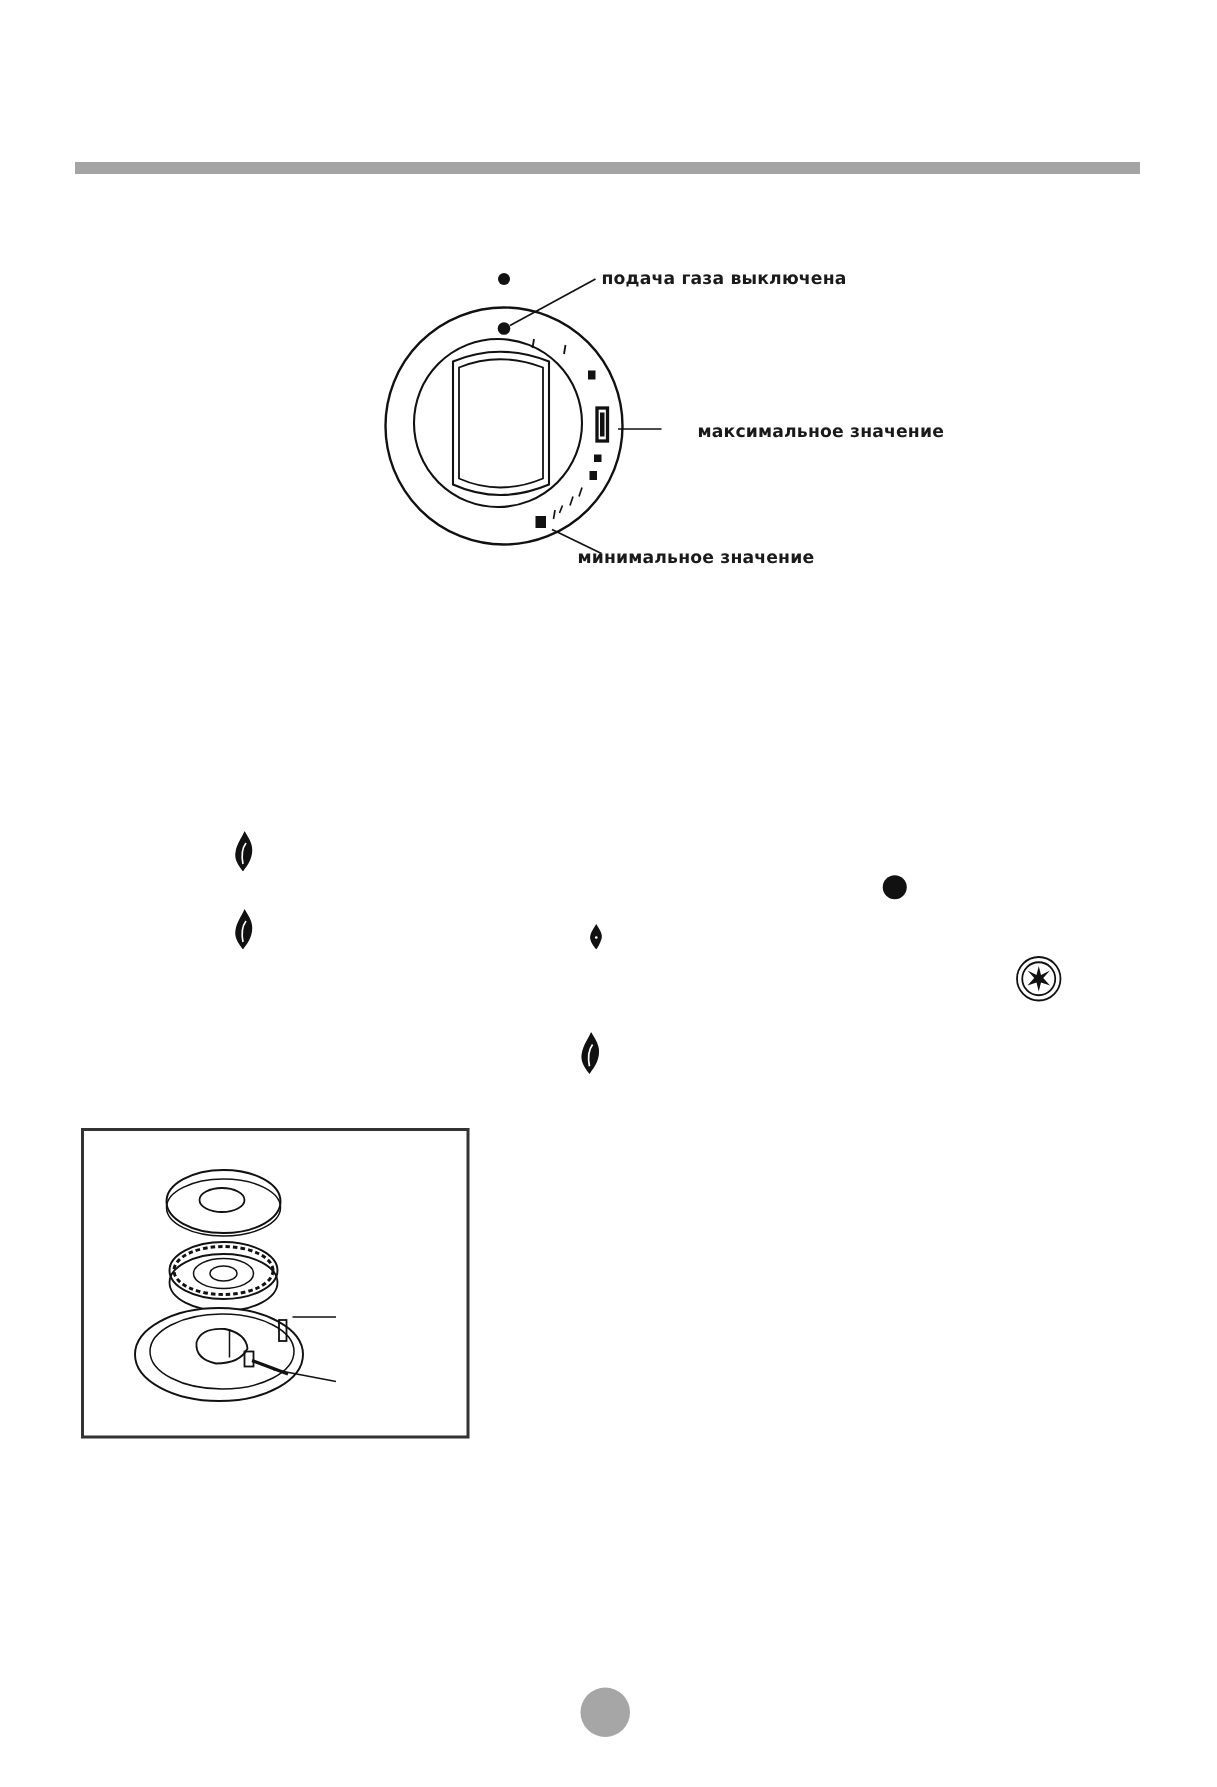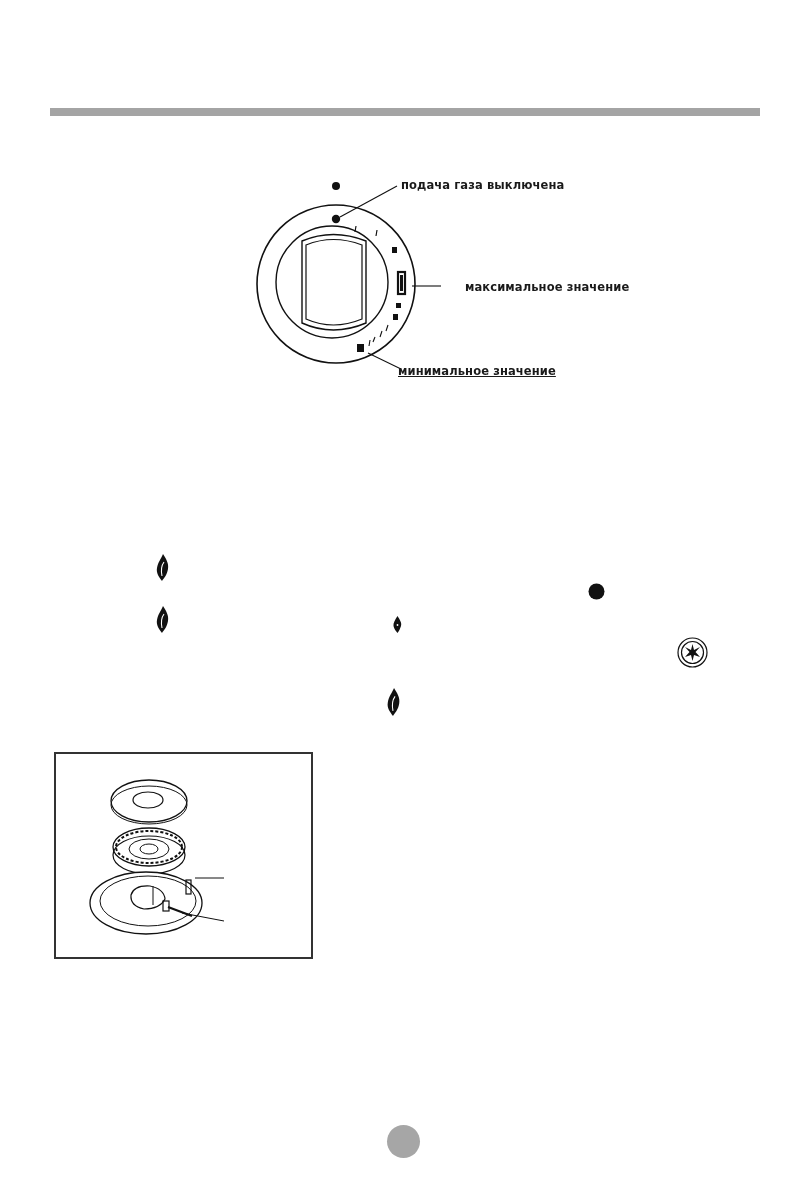--- a/index.html
+++ b/index.html
@@ -51,21 +51,21 @@
 
     <rect x="357" y="344" width="7" height="8" fill="#111"></rect>
 
     <line x1="340" y1="217" x2="397" y2="186" stroke="#111" stroke-width="1.1"></line>
     <line x1="412" y1="286" x2="441" y2="286" stroke="#111" stroke-width="1.1"></line>
     <line x1="368" y1="353" x2="401" y2="369" stroke="#111" stroke-width="1.1"></line>
   </svg>
 </div>
 <span class="abs label" style="left:401px; top:178px;">подача газа выключена</span>
 <span class="abs label" style="left:446px; top:280px;margin-left:19px;">максимальное значение</span>
-<span class="abs label" style="left:398px; top:364px;text-decoration:underline;">минимальное значение</span>
+<span class="abs label" style="left:385px; top:364px;">минимальное значение</span>
 
 <div class="abs" style="left:156px; top:554px;">
   <svg width="13" height="27" viewBox="0 0 13 27">
     <path d="M7 0 C10 5 13 9 12 15 C11 21 8 24 6 27 C3 23 0 19 1 14 C2 8 5 5 7 0 Z" fill="#111"></path>
     <path d="M8 8 C5 12 5 17 6 22" stroke="#fff" stroke-width="1.1" fill="none"></path>
   </svg>
 </div>
 <div class="abs" style="left:156px; top:606px;">
   <svg width="13" height="27" viewBox="0 0 13 27">
     <path d="M7 0 C10 5 13 9 12 15 C11 21 8 24 6 27 C3 23 0 19 1 14 C2 8 5 5 7 0 Z" fill="#111"></path>

